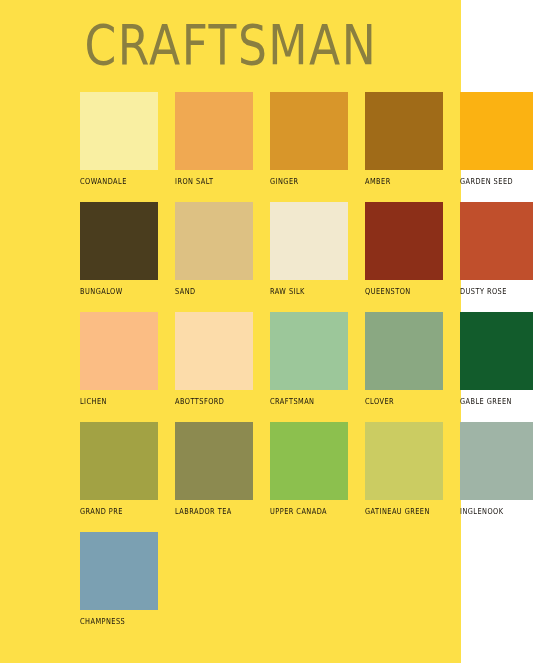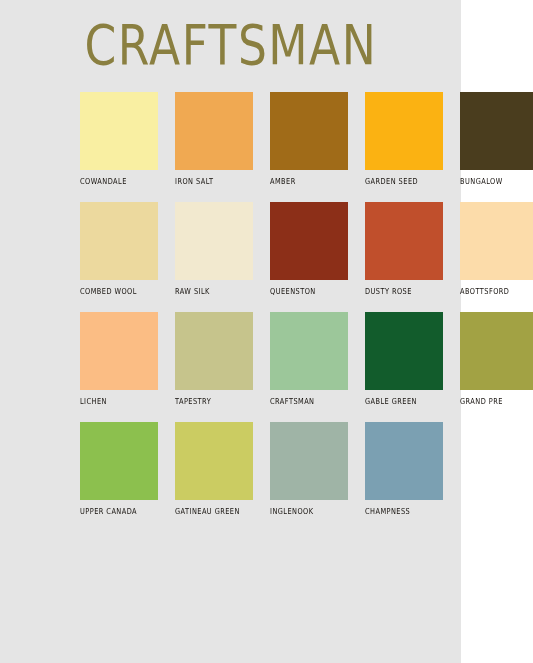--- a/index.html
+++ b/index.html
@@ -11,21 +11,21 @@
     height: 663px;
     background: #ffffff;
     font-family: "DejaVu Sans", sans-serif;
     overflow: hidden;
   }
 
   .page {
     position: relative;
     width: 461px;
     height: 663px;
-    background: #e5e5e5;
+    background: #fde047;
     box-sizing: border-box;
   }
 
   
   .title-wrap {
     width: 100%;
     text-align: center;
     padding-top: 14px;
     height: 74px;
     box-sizing: border-box;
@@ -96,70 +96,78 @@
   <div class="grid">
       <div class="cell">
         <div class="chip" style="background: rgb(249, 239, 162);"></div>
         <div class="chip-label">COWANDALE</div>
       </div>
       <div class="cell">
         <div class="chip" style="background: rgb(240, 169, 82);"></div>
         <div class="chip-label">IRON SALT</div>
       </div>
       <div class="cell">
+        <div class="chip" style="background: rgb(216, 150, 42);"></div>
+        <div class="chip-label">GINGER</div>
+      </div>
+      <div class="cell">
         <div class="chip" style="background: rgb(160, 107, 24);"></div>
         <div class="chip-label">AMBER</div>
       </div>
       <div class="cell">
         <div class="chip" style="background: rgb(251, 178, 18);"></div>
         <div class="chip-label">GARDEN SEED</div>
       </div>
       <div class="cell">
         <div class="chip" style="background: rgb(74, 61, 30);"></div>
         <div class="chip-label">BUNGALOW</div>
       </div>
       <div class="cell">
-        <div class="chip" style="background: rgb(236, 217, 158);"></div>
-        <div class="chip-label">COMBED WOOL</div>
+        <div class="chip" style="background: rgb(221, 193, 131);"></div>
+        <div class="chip-label">SAND</div>
       </div>
       <div class="cell">
         <div class="chip" style="background: rgb(242, 233, 207);"></div>
         <div class="chip-label">RAW SILK</div>
       </div>
       <div class="cell">
         <div class="chip" style="background: rgb(140, 47, 24);"></div>
         <div class="chip-label">QUEENSTON</div>
       </div>
       <div class="cell">
         <div class="chip" style="background: rgb(192, 79, 44);"></div>
         <div class="chip-label">DUSTY ROSE</div>
       </div>
       <div class="cell">
+        <div class="chip" style="background: rgb(251, 189, 132);"></div>
+        <div class="chip-label">LICHEN</div>
+      </div>
+      <div class="cell">
         <div class="chip" style="background: rgb(252, 220, 170);"></div>
         <div class="chip-label">ABOTTSFORD</div>
       </div>
       <div class="cell">
-        <div class="chip" style="background: rgb(251, 189, 132);"></div>
-        <div class="chip-label">LICHEN</div>
+        <div class="chip" style="background: rgb(156, 199, 154);"></div>
+        <div class="chip-label">CRAFTSMAN</div>
       </div>
       <div class="cell">
-        <div class="chip" style="background: rgb(198, 196, 140);"></div>
-        <div class="chip-label">TAPESTRY</div>
-      </div>
-      <div class="cell">
-        <div class="chip" style="background: rgb(156, 199, 154);"></div>
-        <div class="chip-label">CRAFTSMAN</div>
+        <div class="chip" style="background: rgb(138, 168, 130);"></div>
+        <div class="chip-label">CLOVER</div>
       </div>
       <div class="cell">
         <div class="chip" style="background: rgb(18, 92, 44);"></div>
         <div class="chip-label">GABLE GREEN</div>
       </div>
       <div class="cell">
         <div class="chip" style="background: rgb(162, 162, 68);"></div>
         <div class="chip-label">GRAND PRE</div>
+      </div>
+      <div class="cell">
+        <div class="chip" style="background: rgb(140, 138, 80);"></div>
+        <div class="chip-label">LABRADOR TEA</div>
       </div>
       <div class="cell">
         <div class="chip" style="background: rgb(140, 192, 78);"></div>
         <div class="chip-label">UPPER CANADA</div>
       </div>
       <div class="cell">
         <div class="chip" style="background: rgb(203, 204, 98);"></div>
         <div class="chip-label">GATINEAU GREEN</div>
       </div>
       <div class="cell">

